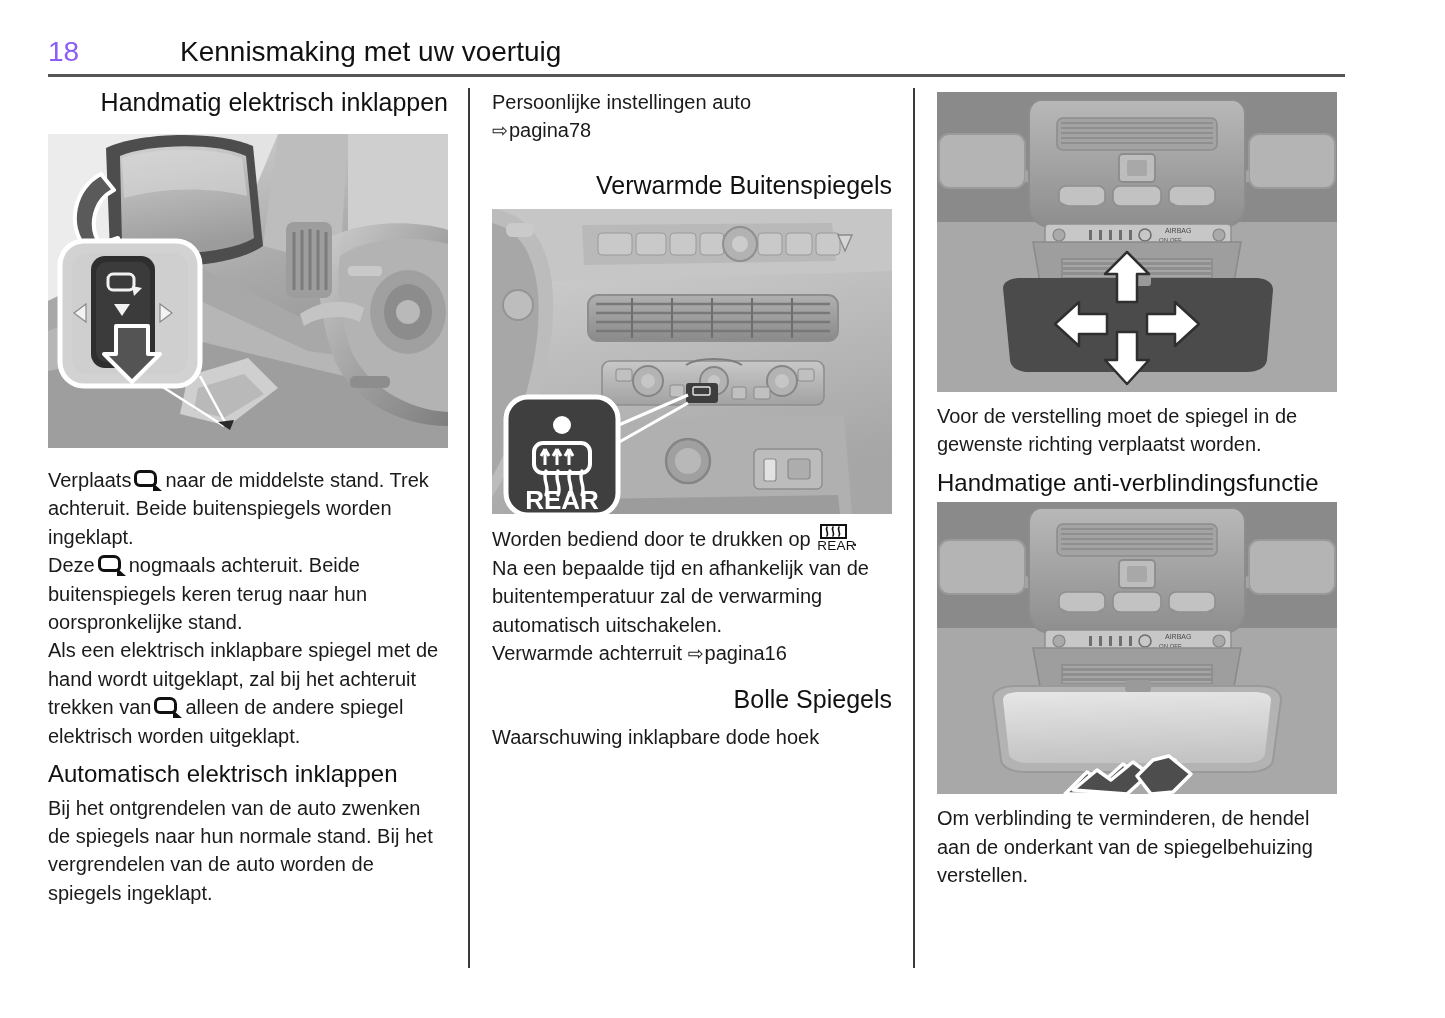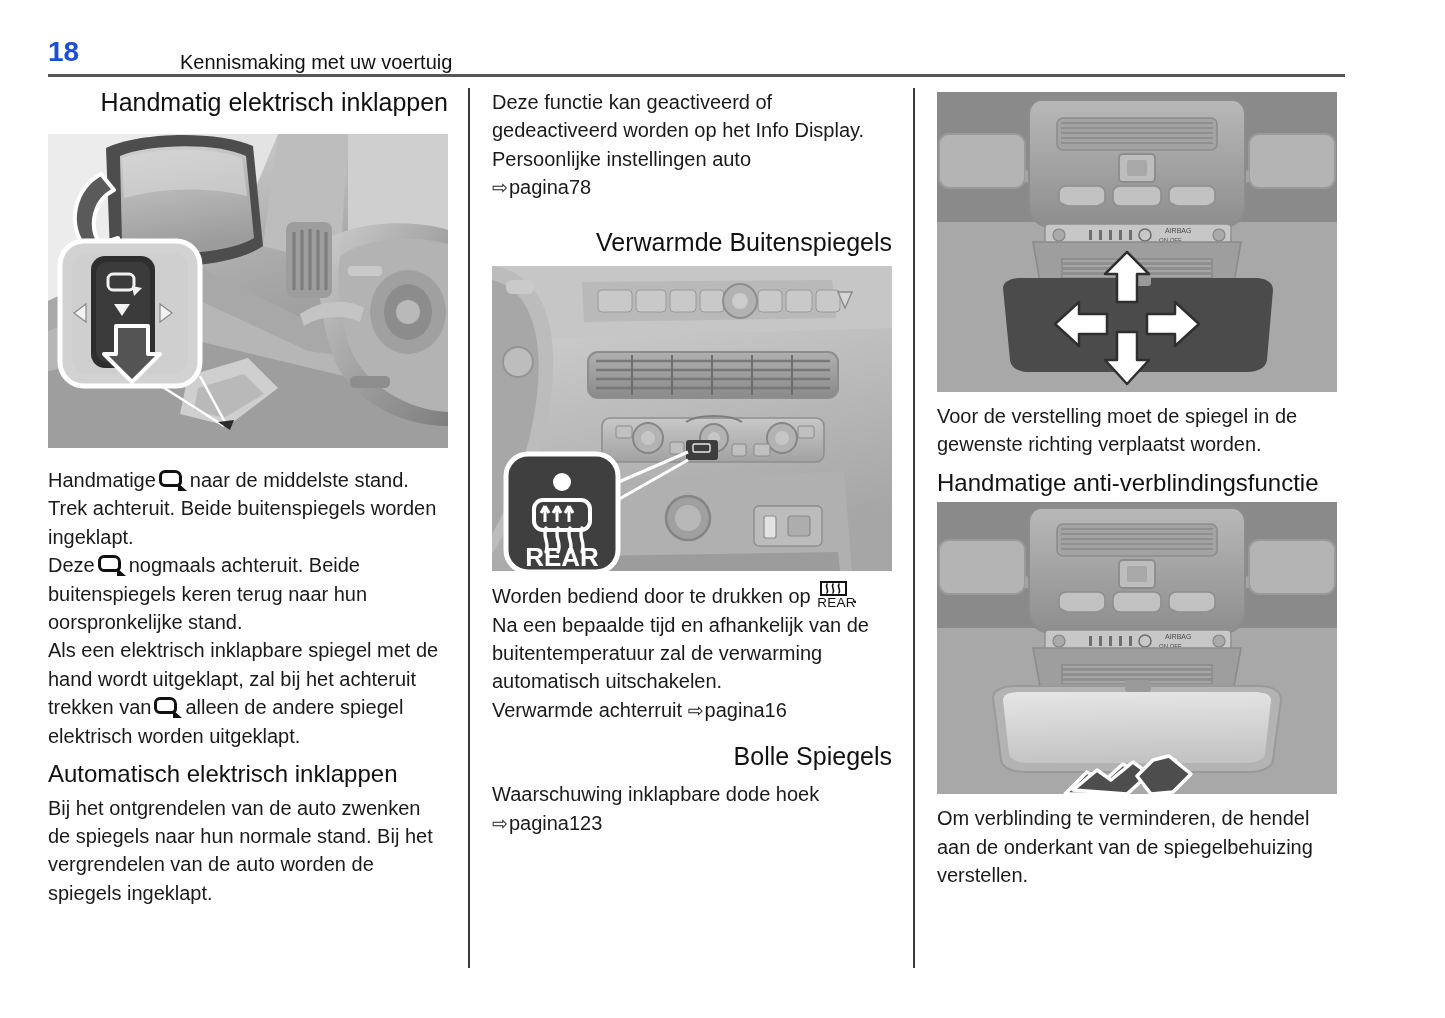--- a/index.html
+++ b/index.html
@@ -12,26 +12,26 @@
     position:relative;
   }
   .page{position:absolute;inset:0;}
 
   
   .header{
     position:absolute;left:48px;top:36px;width:1297px;height:40px;
   }
   .page-number{
     position:absolute;left:0;top:0;
-    font-size:28px;font-weight:700;letter-spacing:0px;
-    color:#1d4ed8;
+    font-size:28px;font-weight:400;letter-spacing:0px;
+    color:#8b5cf6;
   }
   .header-title{
     position:absolute;left:132px;top:0;
-    font-size:20px;font-weight:400;color:#111;margin-top:15px;
+    font-size:28px;font-weight:400;color:#111;
   }
   .header-rule{
     position:absolute;left:48px;top:74px;width:1297px;height:3px;
     background:#555;
   }
 
   
   .col{position:absolute;top:88px;}
   .col-1{left:48px;width:400px;}
   .col-2{left:492px;width:400px;}
@@ -206,41 +206,40 @@
         <path d="M38 178 L38 196 L26 187 Z" fill="#f2f2f2" stroke="#8a8a8a" stroke-width="1.2"></path>
         <path d="M112 178 L112 196 L124 187 Z" fill="#f2f2f2" stroke="#8a8a8a" stroke-width="1.2"></path>
 
         <path d="M68 200 L100 200 L100 228 L112 228 L84 256 L56 228 L68 228 Z" fill="#545454" stroke="#ffffff" stroke-width="4" stroke-linejoin="round"></path>
       </svg>
     </div>
 
     <div class="gap-m"></div>
 
     <p class="body">
-      <span>Handmatige</span><span class="mirror-glyph"><span class="mbody"></span><span class="mtail"></span></span><span>naar de middelste stand. Trek achteruit. Beide buitenspiegels worden ingeklapt.</span>
+      <span>Verplaats</span><span class="mirror-glyph"><span class="mbody"></span><span class="mtail"></span></span><span>naar de middelste stand. Trek achteruit. Beide buitenspiegels worden ingeklapt.</span>
     </p>
 
     <p class="body">
       <span>Deze</span><span class="mirror-glyph"><span class="mbody"></span><span class="mtail"></span></span><span>nogmaals achteruit. Beide buitenspiegels keren terug naar hun oorspronkelijke stand.</span>
     </p>
 
     <p class="body">
       <span>Als een elektrisch inklapbare spiegel met de hand wordt uitgeklapt, zal bij het achteruit trekken van</span><span class="mirror-glyph"><span class="mbody"></span><span class="mtail"></span></span><span>alleen de andere spiegel elektrisch worden uitgeklapt.</span>
     </p>
 
     <div class="gap-s"></div>
 
     <h2 class="sub">Automatisch elektrisch inklappen</h2>
 
     <p class="body">Bij het ontgrendelen van de auto zwenken de spiegels naar hun normale stand. Bij het vergrendelen van de auto worden de spiegels ingeklapt.</p>
   </div>
 
   <div class="col col-2">
 
-    <p class="body">Deze functie kan geactiveerd of gedeactiveerd worden op het Info Display.</p>
 
     <p class="body">Persoonlijke instellingen auto</p>
 
     <p class="body">
       <span class="arrow-ref">⇨</span><span>pagina78</span>
     </p>
 
     <div class="gap-l"></div>
 
     <h1 class="sec">Verwarmde Buitenspiegels</h1>
@@ -376,23 +375,20 @@
     </p>
 
     <div class="gap-m"></div>
 
     <h1 class="sec">Bolle Spiegels</h1>
 
 
     <p class="body">
       <span>Waarschuwing inklapbare dode hoek</span>
     </p>
-    <p class="body">
-      <span class="arrow-ref">⇨</span><span>pagina123</span>
-    </p>
   </div>
 
   <div class="col col-3">
 
 
     <div class="fig" style="width:400px;height:300px;margin-top:4px;">
       <svg width="400" height="300" viewBox="0 0 400 300">
         <defs>
           <linearGradient id="r_bg" x1="0" y1="0" x2="0" y2="1">
             <stop offset="0%" stop-color="#8e8e8e"></stop>

